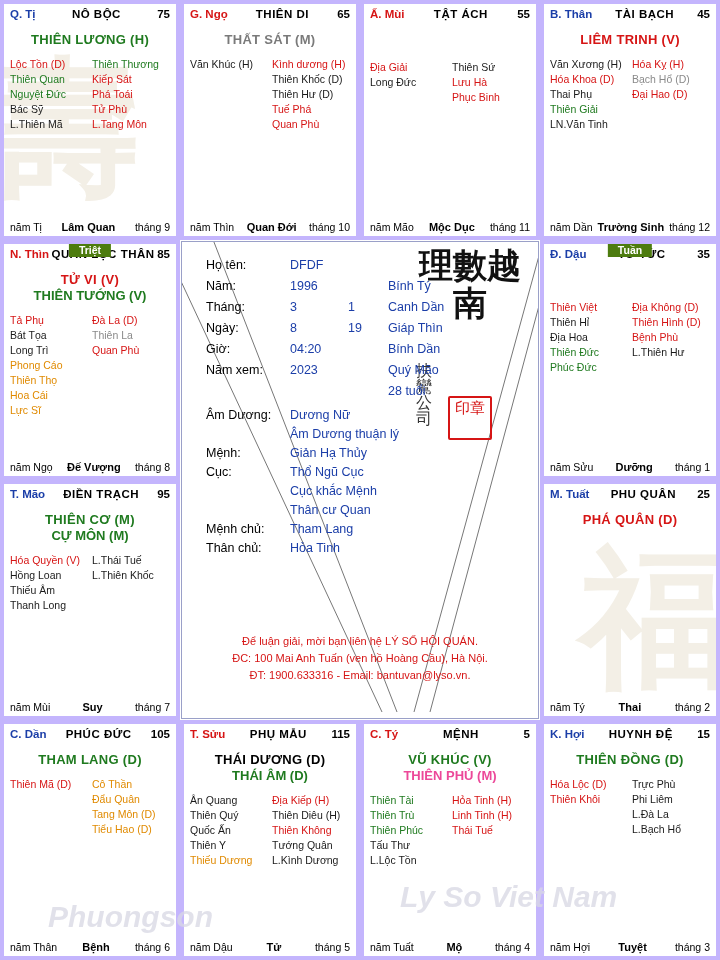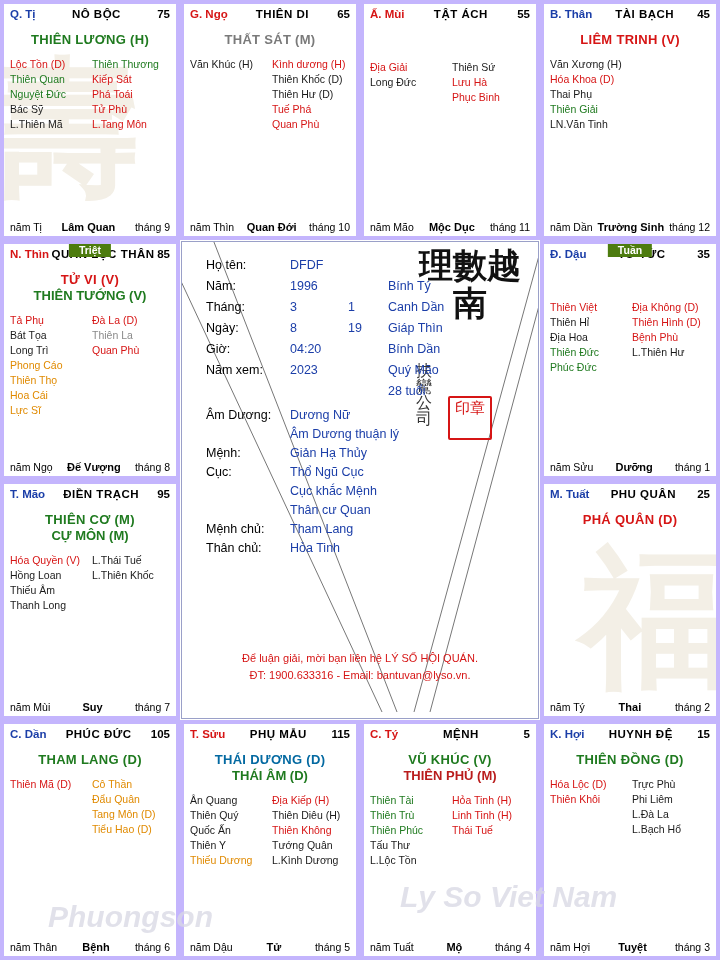--- a/index.html
+++ b/index.html
@@ -210,20 +210,27 @@
       </div>
       <div class="main-star" style="color:#d61515">LIÊM TRINH (V)</div>
       <div class="star-cols">
         <div class="col">
           <div class="c-black">Văn Xương (H)</div>
           <div class="c-red">Hóa Khoa (D)</div>
           <div class="c-black">Thai Phụ</div>
           <div class="c-green">Thiên Giải</div>
           <div class="c-black">LN.Văn Tinh</div>
         </div>
+        <div class="col">
+          <div class="c-red">Hóa Kỵ (H)</div>
+          <div class="c-gray">Bạch Hổ (D)</div>
+          <div class="c-red">Đại Hao (D)</div>
+          <div class="c-black">&nbsp;</div>
+          <div class="c-black">&nbsp;</div>
+        </div>
       </div>
       <div class="footer">
         <span>năm Dần</span>
         <span class="mid">Trường Sinh</span>
         <span>tháng 12</span>
       </div>
     </div>
     <div class="cell" style="grid-area: 2 / 1;">
       <div class="hdr">
         <span class="br br-red">N. Thìn</span>
@@ -346,21 +353,21 @@
         <span class="mid">Bệnh</span>
         <span>tháng 6</span>
       </div>
     </div>
     <div class="cell" style="grid-area: 4 / 2;">
       <div class="hdr">
         <span class="br br-red">T. Sửu</span>
         <span class="palace">PHỤ MẪU</span>
         <span class="num">115</span>
       </div>
-      <div class="main-star" style="color:#0369a1">THÁI DƯƠNG (D)</div>
+      <div class="main-star" style="color:#000000">THÁI DƯƠNG (D)</div>
       <div class="main-star2" style="color:#1f7a1f">THÁI ÂM (D)</div>
       <div class="star-cols">
         <div class="col">
           <div class="c-black">Ân Quang</div>
           <div class="c-black">Thiên Quý</div>
           <div class="c-black">Quốc Ấn</div>
           <div class="c-black">Thiên Y</div>
           <div class="c-orange">Thiếu Dương</div>
         </div>
         <div class="col">
@@ -377,21 +384,21 @@
         <span>tháng 5</span>
       </div>
     </div>
     <div class="cell" style="grid-area: 4 / 3;">
       <div class="hdr">
         <span class="br br-red">C. Tý</span>
         <span class="palace">MỆNH</span>
         <span class="num">5</span>
       </div>
       <div class="main-star" style="color:#1f7a1f">VŨ KHÚC (V)</div>
-      <div class="main-star2" style="color:#b91c1c">THIÊN PHỦ (M)</div>
+      <div class="main-star2" style="color:#ec4899">THIÊN PHỦ (M)</div>
       <div class="star-cols">
         <div class="col">
           <div class="c-green">Thiên Tài</div>
           <div class="c-green">Thiên Trù</div>
           <div class="c-green">Thiên Phúc</div>
           <div class="c-black">Tấu Thư</div>
           <div class="c-black">L.Lộc Tồn</div>
         </div>
         <div class="col">
           <div class="c-red">Hỏa Tinh (H)</div>
@@ -522,18 +529,19 @@
         </div>
         <div class="row small">
           <span class="lbl">Thân chủ:</span>
           <span class="val">Hỏa Tinh</span>
         </div>
       </div>
   </div>
 
   <div class="contact">
     <div>Để luận giải, mời bạn liên hệ LÝ SỐ HỘI QUÁN.</div>
+    <div>ĐC: 100 Mai Anh Tuấn (ven hồ Hoàng Cầu), Hà Nội.</div>
     <div>ĐT: 1900.633316 - Email: bantuvan@lyso.vn.</div>
   </div>
 </div>
 
 <div class="wm" style="left:48px; top:900px;">Phuongson</div>
 <div class="wm" style="left:400px; top:880px;">Ly So Viet Nam</div>
 
 </body></html>

